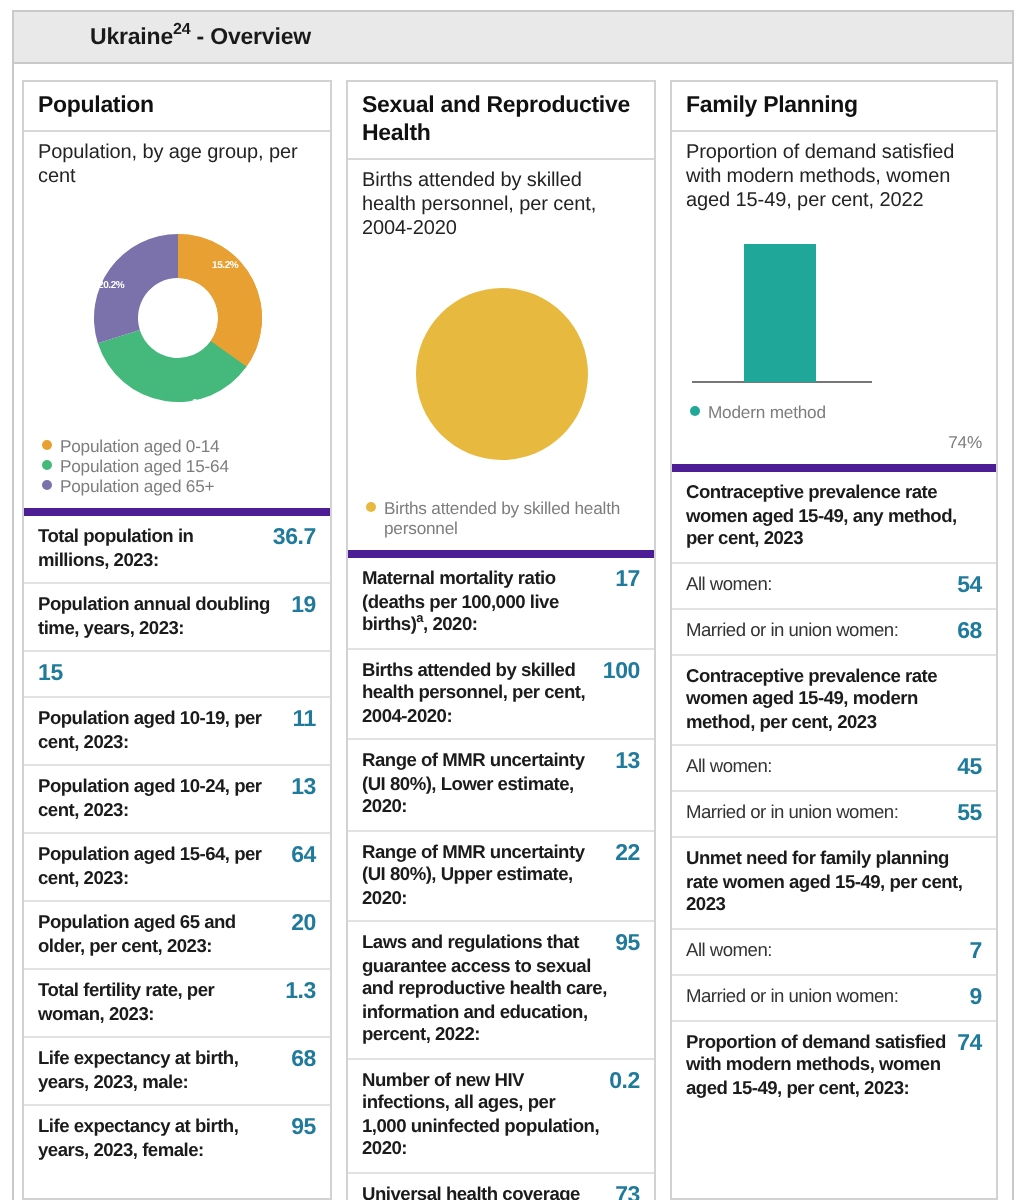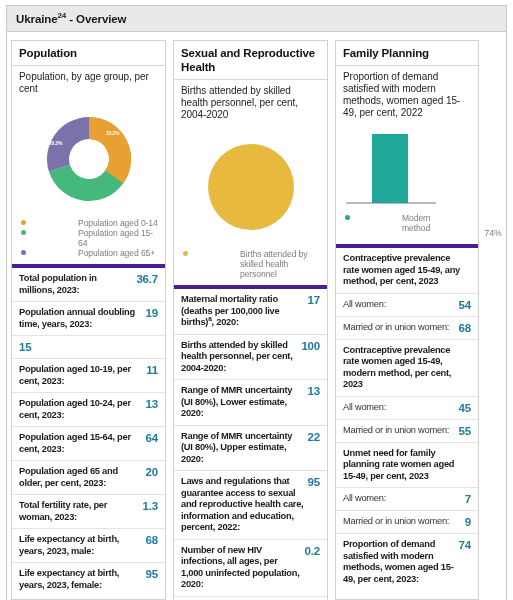--- a/index.html
+++ b/index.html
@@ -35,20 +35,21 @@
     align-items: center;
     padding: 0 0 0 9px;
     box-sizing: border-box;
   }
   .titlebar-text {
     font-size: 11.5px;
     font-weight: bold;
     color: #1a1a1a;
     letter-spacing: -0.1px;
     white-space: nowrap;
+    margin-left: 29px;
   }
   .titlebar-text sup {
     font-size: 8px;
     font-weight: bold;
     vertical-align: super;
     line-height: 0;
   }
   .titlebar-text .sep {
     font-weight: bold;
   }
@@ -62,21 +63,21 @@
     box-sizing: border-box;
   }
   .panel {
     border: 1px solid #d2d2d2;
     background: #ffffff;
     box-sizing: border-box;
     min-height: 560px;
   }
   .panel-pop { width: 155px; }
   .panel-srh { width: 155px; }
-  .panel-fp  { width: 144px; }
+  .panel-fp  { width: 164px; }
 
   .panel-head {
     padding: 5px 7px 5px 7px;
     border-bottom: 1px solid #d8d8d8;
   }
   .panel-title {
     font-size: 11.5px;
     font-weight: bold;
     color: #111111;
     line-height: 14px;
@@ -116,21 +117,20 @@
     padding: 2px 7px 6px 9px;
   }
   .legend-row {
     display: flex;
     align-items: flex-start;
     font-size: 8.6px;
     color: #7d7d7d;
     line-height: 10px;
     margin-bottom: 0px;
     letter-spacing: -0.1px;
-    gap: 48px;
   }
   .legend-dot {
     width: 5px;
     height: 5px;
     border-radius: 50%;
     flex: 0 0 auto;
     margin: 2px 4px 0 0;
   }
   .legend-label { flex: 1 1 auto; }
   .legend-val {

